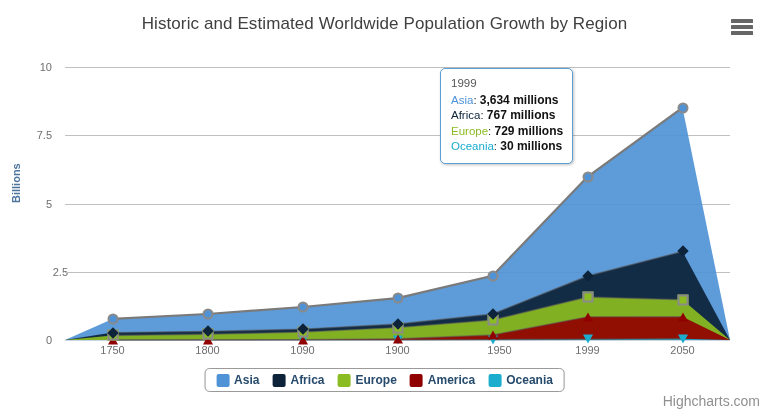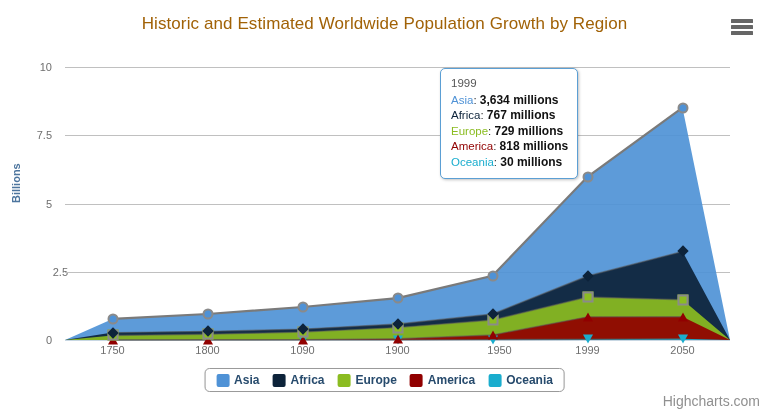--- a/index.html
+++ b/index.html
@@ -7,21 +7,21 @@
     width:769px;height:416px;
     background:#ffffff;
     font-family:"Liberation Sans", sans-serif;
     overflow:hidden;
     position:relative;
   }
   #chart{position:absolute;inset:0;}
 
   .title{
     position:absolute;left:0;top:14px;width:769px;text-align:center;
-    font-size:17px;color:#a16207;letter-spacing:.1px;
+    font-size:17px;color:#404040;letter-spacing:.1px;
   }
   .subtitle{
     position:absolute;left:0;top:38px;width:769px;text-align:center;
     font-size:11.5px;color:#4d759e;
   }
 
   .menu-btn{
     position:absolute;right:14px;top:16px;width:26px;height:22px;
     display:flex;flex-direction:column;justify-content:space-between;
     padding:3px 2px;box-sizing:border-box;cursor:pointer;
@@ -176,21 +176,20 @@
         <div class="marker m-circle" style="left: 617.5px; top: 40.6497px; background: rgb(79, 146, 214);"></div>
       </div>
   </div>
 
   <div class="tooltip">
     <div class="tt-head">1999</div>
     <div id="tt-rows">
         <div class="tt-row"><span class="tt-name" style="color: rgb(79, 146, 214);">Asia</span><span style="color: rgb(51, 51, 51);">: </span><span class="tt-val">3,634 millions</span></div>
         <div class="tt-row"><span class="tt-name" style="color: rgb(13, 35, 58);">Africa</span><span style="color: rgb(51, 51, 51);">: </span><span class="tt-val">767 millions</span></div>
         <div class="tt-row"><span class="tt-name" style="color: rgb(139, 188, 33);">Europe</span><span style="color: rgb(51, 51, 51);">: </span><span class="tt-val">729 millions</span></div>
-        <div class="tt-row"><span class="tt-name" style="color: rgb(145, 0, 0);">America</span><span style="color: rgb(51, 51, 51);">: </span><span class="tt-val">818 millions</span></div>
         <div class="tt-row"><span class="tt-name" style="color: rgb(26, 173, 206);">Oceania</span><span style="color: rgb(51, 51, 51);">: </span><span class="tt-val">30 millions</span></div>
       </div>
   </div>
 
   <div class="legend">
     <div class="legend-item">
       <span class="legend-swatch" style="background: rgb(79, 146, 214);"></span>
       <span class="legend-label">Asia</span>
     </div>
     <div class="legend-item">

